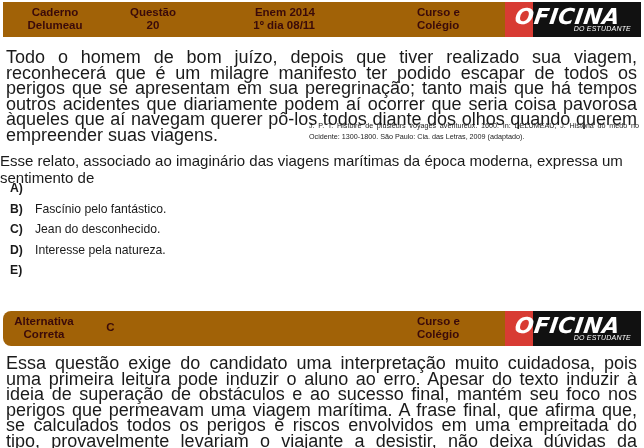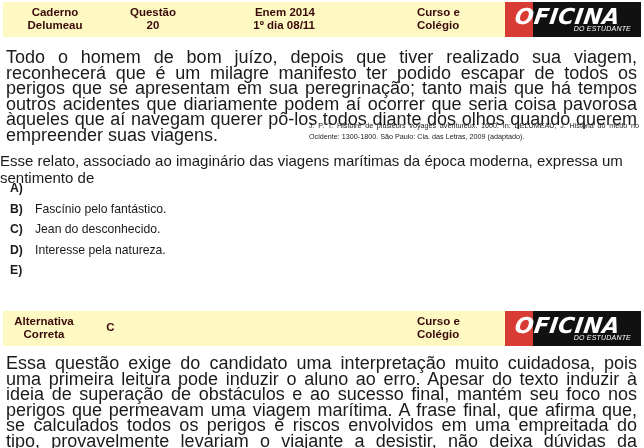--- a/index.html
+++ b/index.html
@@ -1,18 +1,18 @@
 <!DOCTYPE html>
 <html><head>
   <meta charset="utf-8">
   <style>
     html, body { margin: 0; padding: 0; background: #ffffff; }
     body { width: 644px; height: 448px; position: relative; overflow: hidden; font-family: "Liberation Sans", sans-serif; color: #1a1a1a; }
 
-    .banner { position: absolute; left: 3px; width: 638px; height: 35px; background: #fef9c3; }
+    .banner { position: absolute; left: 3px; width: 638px; height: 35px; background: #a16207; }
     .banner .cell { position: absolute; top: 4px; font-weight: bold; font-size: 11.5px; line-height: 13px; color: #3a0a0a; text-align: center; }
     .banner .logo { position: absolute; left: 432px; top: 0; width: 206px; height: 35px; background: #111; }
     .logo-red { position: absolute; left: 0; top: 0; width: 30px; height: 35px; background: #d83b33; }
     .logo-text { position: absolute; left: 78px; top: 2px; font-family: "DejaVu Sans", sans-serif; font-weight: bold; font-style: italic; font-size: 22px; color: #fff; letter-spacing: 0.5px; transform: skewX(-8deg); }
     .logo-sub { position: absolute; right: 10px; top: 23px; font-style: italic; font-size: 7px; color: #fff; letter-spacing: 0.2px; }
 
     .para { position: absolute; left: 6px; width: 631px; font-size: 18px; line-height: 15.5px; text-align: justify; }
     .cite { position: absolute; left: 309px; top: 120px; width: 330px; font-size: 7.2px; line-height: 11px; text-align: justify; color: #222; }
     .prompt { position: absolute; left: 0; top: 152px; font-size: 15px; }
     .options { position: absolute; left: 10px; top: 181px; }
@@ -64,21 +64,21 @@
   </div>
   <div class="option">
     <span class="letter">D)</span>
     <span>Interesse pela natureza.</span>
   </div>
   <div class="option">
     <span class="letter">E)</span>
   </div>
 </div>
 
-<div class="banner" style="top:311px;">
+<div class="banner" style="top:311px;border-radius:8px;">
   <div class="cell" style="left:6px;width:70px;">
     <div>Alternativa</div>
     <div>Correta</div>
   </div>
   <div class="cell" style="left:100px;width:15px;top:10px;">C</div>
   <div class="cell" style="left:414px;width:50px;text-align:left;">
     <div>Curso e</div>
     <div>Colégio</div>
   </div>
   <div class="logo" style="left:502px;width:136px;">

